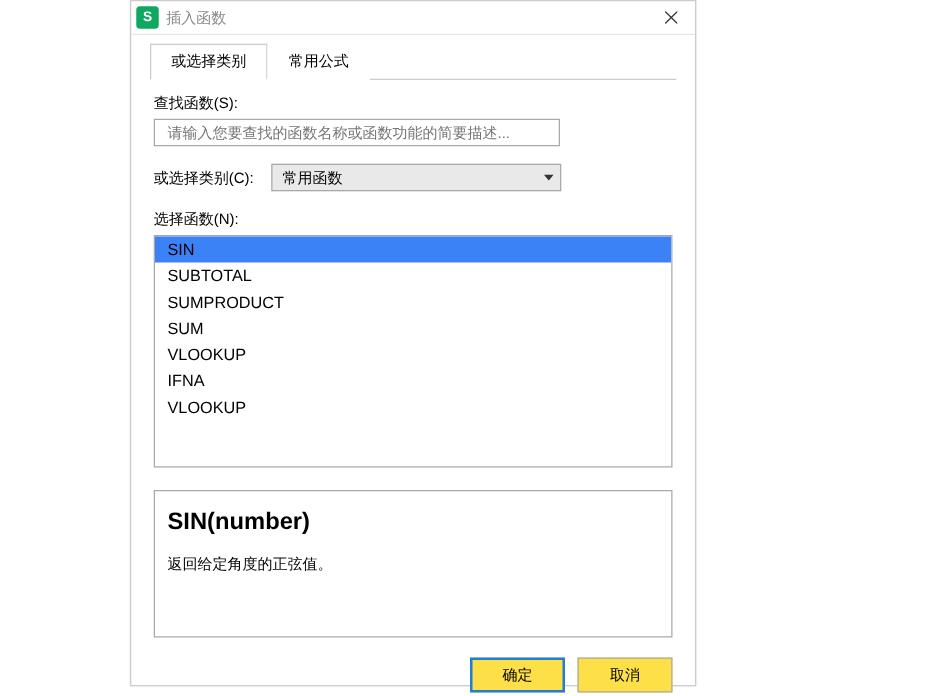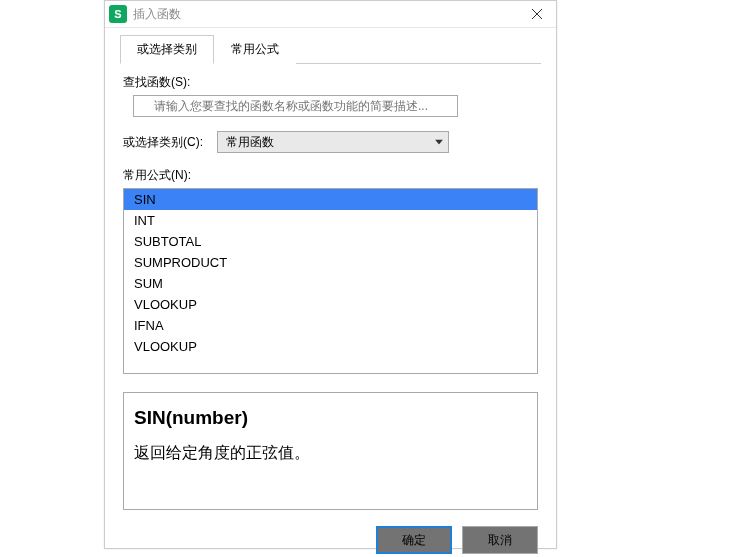--- a/index.html
+++ b/index.html
@@ -85,25 +85,24 @@
     .content {
       padding: 10px 18px 0 18px;
     }
     .label {
       margin-bottom: 4px;
     }
     .search-input {
       width: 325px;
       height: 22px;
       border: 1px solid #a9a9a9;
-      padding: 0 20px;
+      padding: 0 10px;
       font-size: 12px;
       font-family: inherit;
       color: #666;
-      margin-left: 10px;
     }
     .category-row {
       display: flex;
       align-items: center;
       margin-top: 14px;
       gap: 14px;
     }
     .select-wrap {
       position: relative;
       width: 232px;
@@ -155,33 +154,33 @@
       min-height: 118px;
       padding: 14px 10px;
       margin-top: 18px;
     }
     .desc-title {
       font-weight: bold;
       margin-bottom: 14px;
       font-size: 19px;
     }
     .desc-text {
-      font-size: 16px;
+      font-size: 12px;
     }
     .buttons {
       display: flex;
       justify-content: flex-end;
       padding: 16px 18px;
       gap: 10px;
     }
     .btn {
       width: 76px;
       height: 28px;
       border: 1px solid #a9a9a9;
-      background: #737373;
+      background: #fde047;
       cursor: pointer;
       font-size: 12px;
       font-family: inherit;
     }
     .btn.primary {
       border: 2px solid #1e7fd6;
     }
     
     .listbox::-webkit-scrollbar {
       width: 16px;
@@ -227,24 +226,23 @@
             <span>常用函数</span>
           </div>
           <span class="select-arrow">
             <svg viewBox="0 0 10 6">
                 <polygon points="0,0 10,0 5,6" fill="#333"></polygon>
               </svg>
           </span>
         </div>
       </div>
 
-      <div class="label select-label">常用公式(N):</div>
+      <div class="label select-label">选择函数(N):</div>
       <div class="listbox">
         <div class="list-item selected">SIN</div>
-        <div class="list-item">INT</div>
         <div class="list-item">SUBTOTAL</div>
         <div class="list-item">SUMPRODUCT</div>
         <div class="list-item">SUM</div>
         <div class="list-item">VLOOKUP</div>
         <div class="list-item">IFNA</div>
         <div class="list-item">VLOOKUP</div>
       </div>
 
       <div class="desc">
         <div class="desc-title">SIN(number)</div>

